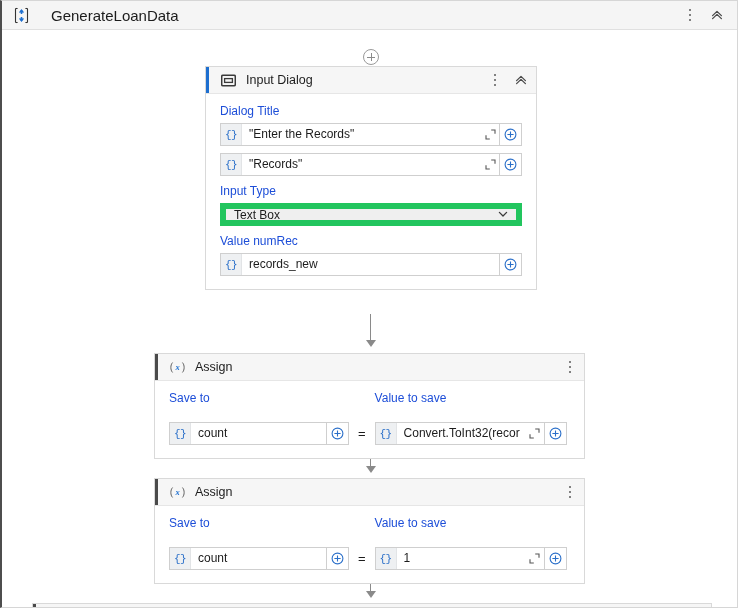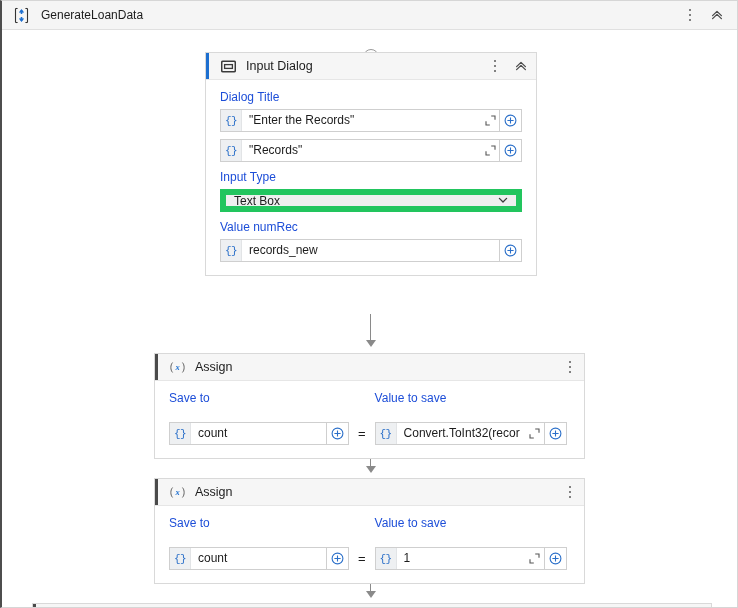--- a/index.html
+++ b/index.html
@@ -32,23 +32,23 @@
     display: flex;
     align-items: center;
     padding: 0 8px 0 10px;
   }
   .titlebar-icon {
     width: 19px; height: 19px;
     display: flex; align-items: center; justify-content: center;
     flex: 0 0 auto;
   }
   .titlebar-title {
-    font-size: 12px;
+    font-size: 15px;
     color: #1c1c1c;
-    margin-left: 10px;
+    margin-left: 20px;
     white-space: nowrap;
   }
   .titlebar-actions {
     margin-left: auto;
     display: flex;
     align-items: center;
     gap: 12px;
     padding-right: 4px;
   }
 
@@ -304,21 +304,21 @@
 
     <span class="connector" style="left:368px; top:284px; height:26px;"></span>
     <span class="arrowhead" style="left:364px; top:310px;"></span>
 
     <span class="connector" style="left:368px; top:409px; height:27px;"></span>
     <span class="arrowhead" style="left:364px; top:436px;"></span>
 
     <span class="connector" style="left:368px; top:534px; height:27px;"></span>
     <span class="arrowhead" style="left:364px; top:561px;"></span>
 
-    <div class="node" style="left:203px; top:22px; width:332px;">
+    <div class="node" style="left:203px; top:36px; width:332px;">
       <div class="node-head">
         <span class="node-accent accent-blue"></span>
         <span class="node-head-icon">
           <svg width="15" height="15" viewBox="0 0 15 15">
             <rect x="0.7" y="2.2" width="13.6" height="10.6" rx="1.2" stroke="#3a3a3a" stroke-width="1.5" fill="none"></rect>
             <rect x="3.6" y="5.6" width="7.8" height="3.8" stroke="#3a3a3a" stroke-width="1.3" fill="none"></rect>
           </svg>
         </span>
         <span class="node-title">Input Dialog</span>
         <span class="node-head-actions">

